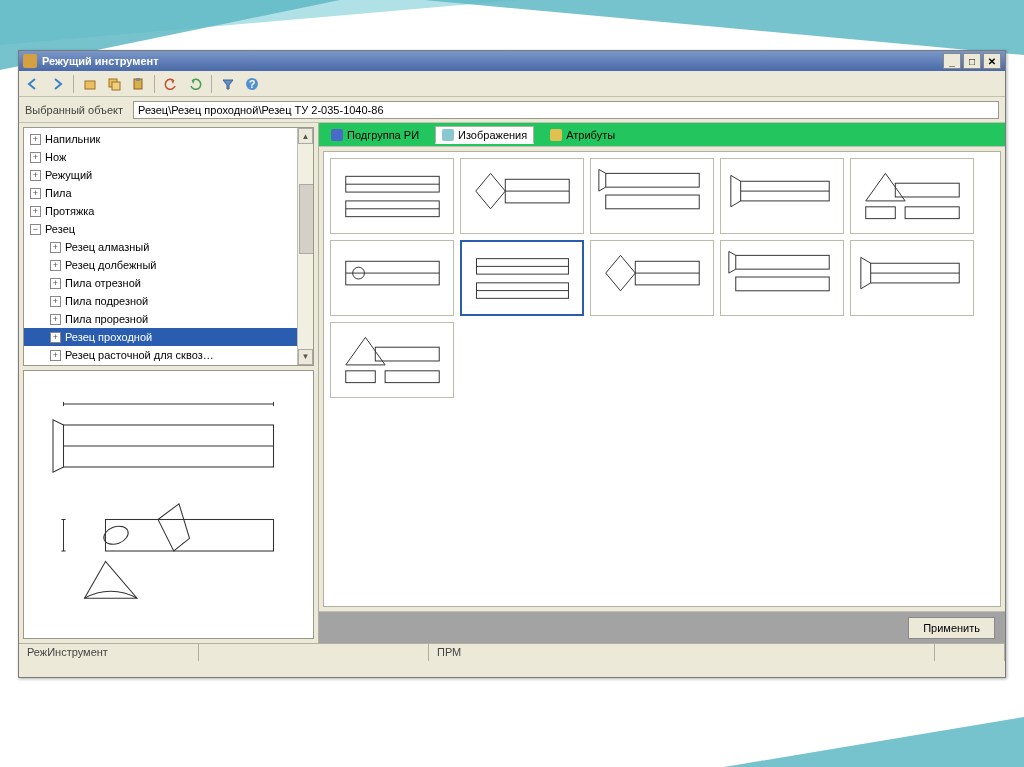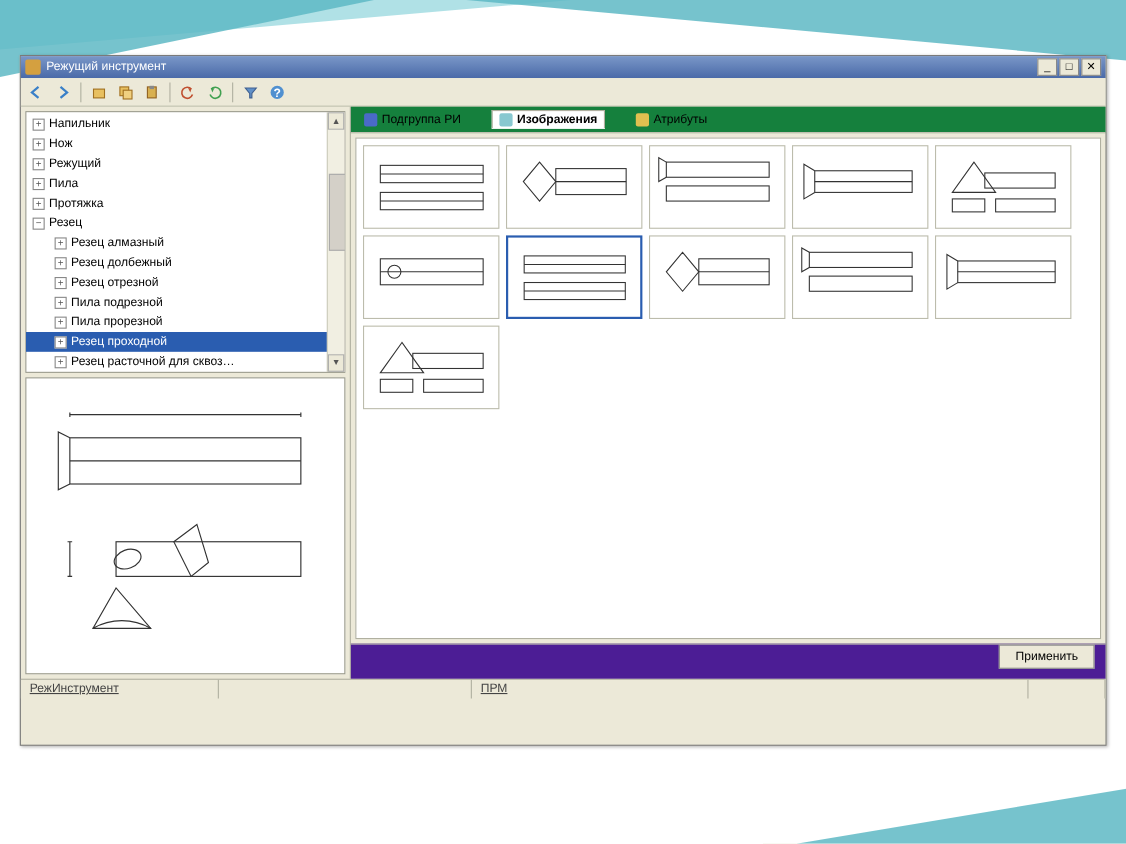--- a/index.html
+++ b/index.html
@@ -12,21 +12,21 @@
   border-top: 45px solid #8ed4dc; border-right: 520px solid transparent; opacity: 0.7; }
 .bg-tri-tr { position: absolute; top: 0; right: 0; width: 0; height: 0;
   border-top: 55px solid #5eb8c4; border-left: 600px solid transparent; opacity: 0.85; }
 .bg-tri-br { position: absolute; bottom: 0; right: 0; width: 0; height: 0;
   border-bottom: 50px solid #5eb8c4; border-left: 300px solid transparent; opacity: 0.85; }
 
 .app-window { position: absolute; top: 50px; left: 18px; width: 988px; height: 628px;
   background: #ece9d8; border: 1px solid #7a7a7a; box-shadow: 1px 1px 3px rgba(0,0,0,.3); }
 
 .titlebar { background: linear-gradient(#7a97c8, #4a6aa8); color: #fff; height: 20px;
-  display: flex; align-items: center; padding: 0 4px; font-weight: normal; }
+  display: flex; align-items: center; padding: 0 4px; font-weight: bold; }
 .titlebar .app-icon { width: 14px; height: 14px; background: #d4a040; border-radius: 2px; margin-right: 5px; }
 .titlebar .win-btns { margin-left: auto; display: flex; gap: 2px; }
 .titlebar .win-btn { width: 18px; height: 16px; background: #ece9d8; border: 1px solid #888;
   display: flex; align-items: center; justify-content: center; color: #000; font-size: 10px; cursor: pointer; }
 
 .toolbar { height: 26px; background: #ece9d8; border-bottom: 1px solid #c0c0b0;
   display: flex; align-items: center; padding: 0 4px; gap: 4px; }
 .toolbar .tb-btn { width: 20px; height: 20px; display: flex; align-items: center; justify-content: center;
   cursor: pointer; border: 1px solid transparent; border-radius: 2px; }
 .toolbar .sep { width: 1px; height: 18px; background: #b0b0a0; margin: 0 2px; }
@@ -49,41 +49,41 @@
 .scroll-dummy { position: absolute; right: 0; top: 0; width: 16px; height: 100%; background: #ece9d8;
   border-left: 1px solid #c0c0b0; display: flex; flex-direction: column; }
 .scroll-dummy .arr { height: 16px; background: #ece9d8; border: 1px solid #aaa; margin: 0; display:flex;align-items:center;justify-content:center;font-size:8px;color:#555;}
 .scroll-dummy .track { flex: 1; background: #f1efe2; position: relative; }
 .scroll-dummy .thumb { position: absolute; left: 1px; right: 1px; top: 40px; height: 70px; background: #d4d0c8; border: 1px solid #aaa; }
 
 .preview { flex: 1; border: 1px solid #9a9a8a; margin: 0 4px 4px 4px; background: #fff; padding: 12px 8px; }
 .preview svg { width: 100%; height: auto; }
 
 .right-col { flex: 1; display: flex; flex-direction: column; }
-.rtabs { height: 24px; display: flex; gap: 22px; padding: 3px 6px; background: #15803d;
+.rtabs { height: 24px; display: flex; align-items: center; gap: 10px; padding: 3px 6px; background: #22c55e;
   border-bottom: 1px solid #c0c0b0; }
 .rtab { display: flex; align-items: center; gap: 4px; padding: 2px 6px; cursor: pointer; }
-.rtab.active { background: #fff; border: 1px solid #b0b0a0; border-bottom: 1px solid #fff; font-weight: bold; }
+.rtab.active { background: #fff; border: 1px solid #b0b0a0; border-bottom: 1px solid #fff; }
 .rtab .ico { width: 12px; height: 12px; border-radius: 2px; }
 .ico-blue { background: #4a6ac8; } .ico-cyan { background: #88c8d0; } .ico-yel { background: #e0c050; }
 
 .grid-wrap { flex: 1; background: #fff; border: 1px solid #b0b0a0; margin: 4px; padding: 6px;
   overflow: auto; }
 .thumb-grid { display: grid; grid-template-columns: repeat(5, 124px); gap: 6px; }
 .thumb { width: 124px; height: 76px; border: 1px solid #bcbcac; background: #fff; cursor: pointer;
   display: flex; align-items: center; justify-content: center; }
 .thumb.selected { border: 2px solid #2a5db0; }
 .thumb svg { width: 100%; height: 100%; }
 
-.footer-btn-row { height: 32px; display: flex; align-items: flex-start; justify-content: flex-end;
-  padding: 0 10px; border-top: 1px solid #c0c0b0; background: #4c1d95; }
+.footer-btn-row { height: 32px; display: flex; align-items: center; justify-content: flex-end;
+  padding: 0 10px; border-top: 1px solid #c0c0b0; background: #a3a3a3; }
 .apply-btn { height: 22px; padding: 0 14px; background: #ece9d8; border: 1px solid #888; cursor: pointer; }
 
 .statusbar { height: 18px; border-top: 1px solid #b0b0a0; background: #ece9d8; display: flex; }
-.statusbar .cell { border-right: 1px solid #b0b0a0; padding: 2px 8px; color: #444; text-decoration: underline; }
+.statusbar .cell { border-right: 1px solid #b0b0a0; padding: 2px 8px; color: #444; }
 .statusbar .cell:nth-child(1){ width: 180px; }
 .statusbar .cell:nth-child(2){ width: 230px; }
 .statusbar .cell:nth-child(3){ flex: 1; }
 .statusbar .cell:nth-child(4){ width: 70px; }
 .statusbar .cell:nth-child(5){ width: 200px; }
 
 .caption { position: absolute; left: 0; right: 0; bottom: 18px; text-align: center;
   font-family: Georgia, 'Times New Roman', serif; font-size: 17px; color: #222; line-height: 1.3; }
 </style>
 </head>
@@ -155,20 +155,24 @@
         </svg>
     </div>
     <div class="tb-btn">
       <svg width="14" height="14">
           <circle cx="7" cy="7" r="6" fill="#5090d0"></circle>
           <text x="7" y="11" text-anchor="middle" fill="#fff" font-size="10" font-weight="bold">?</text>
         </svg>
     </div>
   </div>
 
+  <div class="pathbar">
+    <label>Выбранный объект</label>
+    <input type="text" value="Резец\Резец проходной\Резец ТУ 2-035-1040-86" style="">
+  </div>
 
   <div class="body">
     <div class="left-col">
       <div class="tree-wrap">
         <div class="tree" id="tree">
             <div class="tree-item">
               <span class="exp">+</span>
               <span>Напильник</span>
             </div>
             <div class="tree-item">
@@ -194,21 +198,21 @@
             <div class="tree-item lvl1">
               <span class="exp">+</span>
               <span>Резец алмазный</span>
             </div>
             <div class="tree-item lvl1">
               <span class="exp">+</span>
               <span>Резец долбежный</span>
             </div>
             <div class="tree-item lvl1">
               <span class="exp">+</span>
-              <span>Резец отрезной</span>
+              <span>Пила отрезной</span>
             </div>
             <div class="tree-item lvl1">
               <span class="exp">+</span>
               <span>Пила подрезной</span>
             </div>
             <div class="tree-item lvl1">
               <span class="exp">+</span>
               <span>Пила прорезной</span>
             </div>
             <div class="tree-item lvl1 selected">

